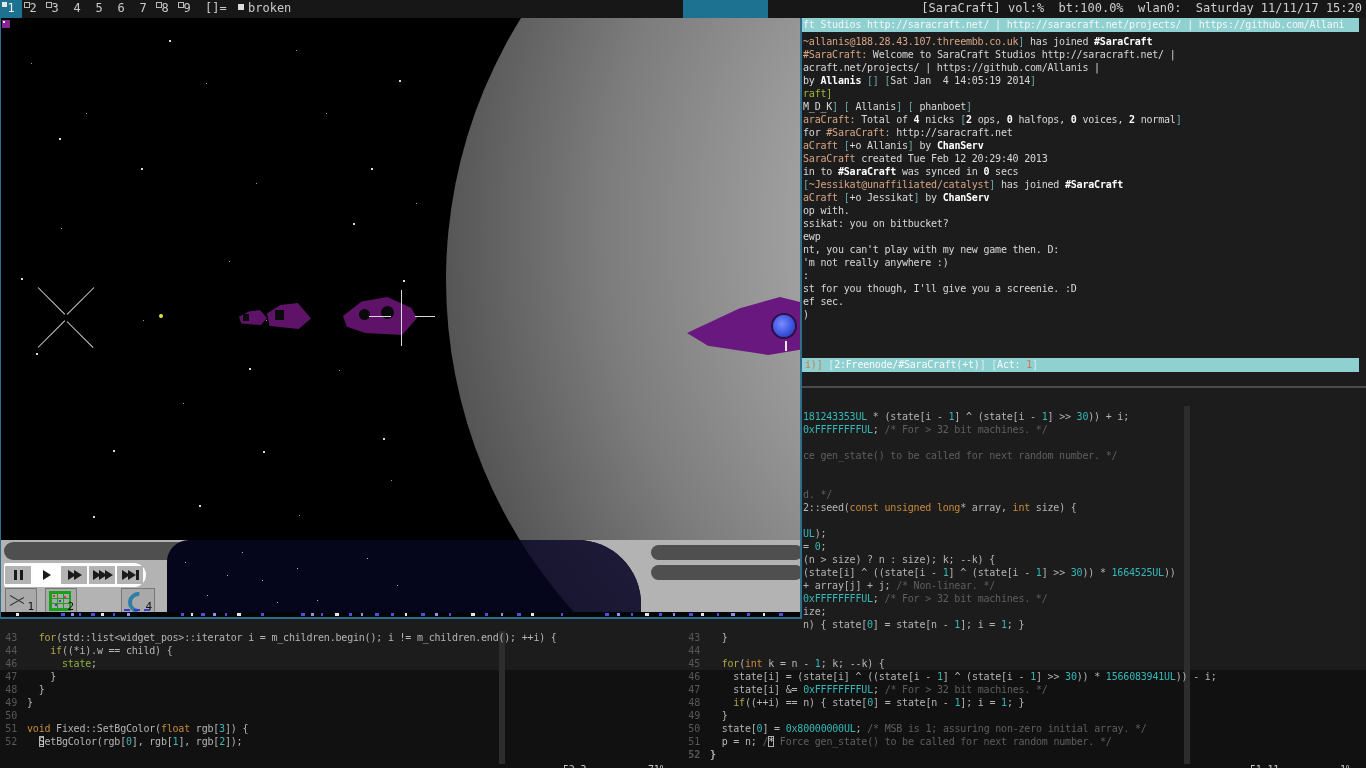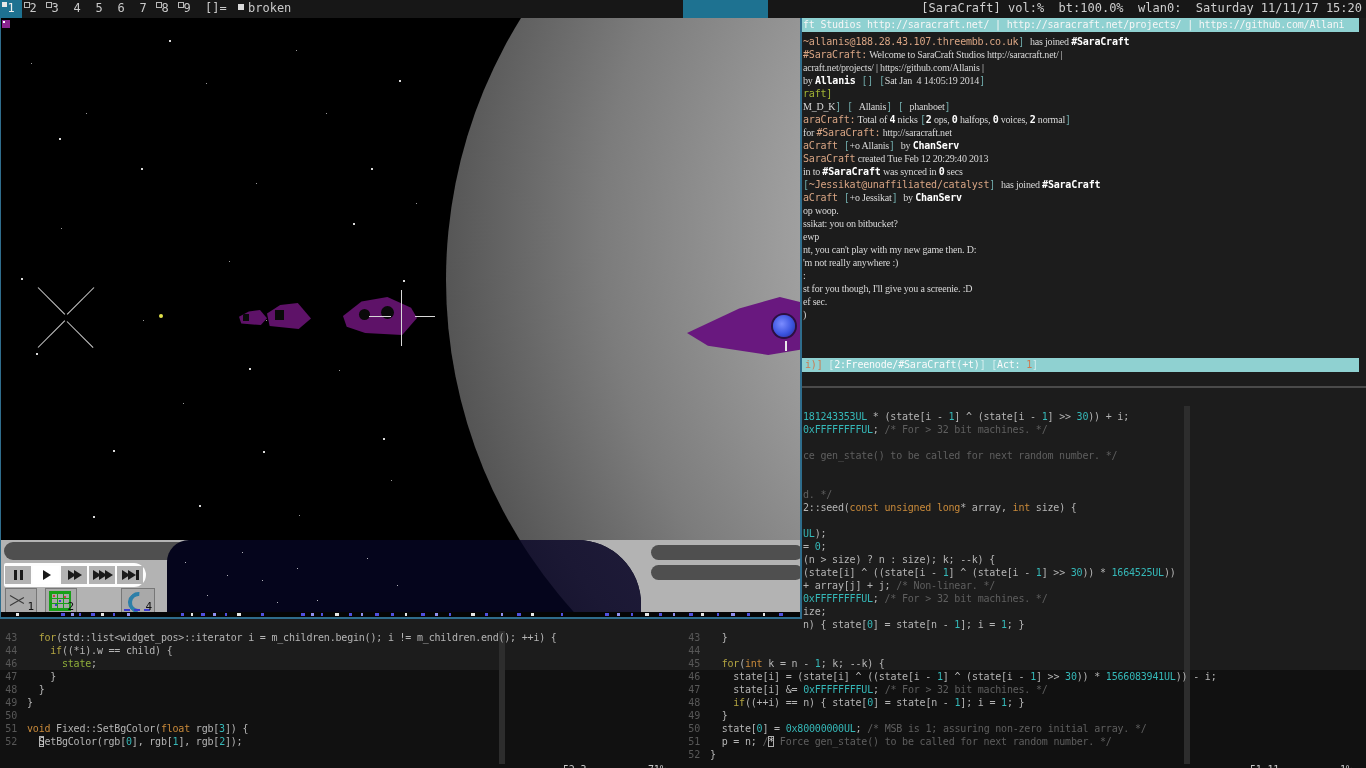--- a/index.html
+++ b/index.html
@@ -18,21 +18,21 @@
   #bar-float-ind{position:absolute;left:238px;top:4px;width:6px;height:6px;background:#dadada;}
   #bar-title{position:absolute;left:248px;top:0;height:18px;line-height:17px;font-size:12px;color:#c9c9c9;}
   #bar-accent{position:absolute;left:683px;top:0;width:85px;height:18px;background:#1e7291;}
   #bar-status{position:absolute;right:4px;top:0;height:18px;line-height:17px;font-size:12px;color:#cfcfcf;white-space:pre;}
   
   .crow,.nrow{height:13px;line-height:13px;font-size:10px;letter-spacing:-0.2px;white-space:pre;}
   .lnum{display:inline-block;width:13px;text-align:right;color:#585858;margin-right:10px;}
   .c-t{color:#b5b5b5;} .c-k{color:#b5a642;} .c-y{color:#c98a3a;} .c-n{color:#35b8b8;}
   .c-c{color:#5f5f5f;} .c-r{color:#8fae3a;}
   .c-cur{color:#cfcfcf;box-shadow:inset 0 0 0 1px #b0b0b0;}
-  .c-w{color:#d8d8d8;font-family:Liberation Serif, serif;} .c-b{color:#ffffff;font-weight:bold;text-align:right;} .c-s{color:#d9a584;}
+  .c-w{color:#d8d8d8;} .c-b{color:#ffffff;font-weight:bold;text-align:right;} .c-s{color:#d9a584;}
   .c-tl{color:#6fa8a8;} .c-g{color:#a3b535;}
   .c-sw{color:#fafafa;} .c-sp{color:#d4eeee;} .c-ss{color:#cd7a50;}
   
   #vim-left,#vim-right{position:absolute;top:34px;width:683px;height:636px;background:#1c1c1c;z-index:1;}
   #vim-left{left:0;} #vim-right{left:683px;}
   .colcol{position:absolute;width:6px;background:#2d2d2d;}
   .ruler{position:absolute;font-size:10px;letter-spacing:-0.2px;color:#c8c8c8;white-space:pre;}
   #irssi{position:absolute;left:683px;top:18px;width:683px;height:371px;background:#1c1c1c;z-index:2;}
   .cyanbar{position:absolute;left:0;width:676px;height:14px;background:#8fd1d1;overflow:hidden;}
   .cyanbar .txt{position:absolute;left:120px;top:0;line-height:14px;font-size:10px;letter-spacing:-0.2px;white-space:pre;color:#f6f6f6;}
@@ -130,21 +130,21 @@
   <div class="abs" id="vr-code" style="left:0;top:597px;">
       <div class="nrow" style="padding-left: 4px;"><span class="lnum">43</span><span class="c-t">  }</span></div>
       <div class="nrow" style="padding-left: 4px;"><span class="lnum">44</span></div>
       <div class="nrow" style="padding-left: 4px;"><span class="lnum">45</span><span class="c-t">  </span><span class="c-k">for</span><span class="c-t">(</span><span class="c-y">int</span><span class="c-t"> k = n - </span><span class="c-n">1</span><span class="c-t">; k; --k) {</span></div>
       <div class="nrow" style="padding-left: 4px;"><span class="lnum">46</span><span class="c-t">    state[i] = (state[i] ^ ((state[i - </span><span class="c-n">1</span><span class="c-t">] ^ (state[i - </span><span class="c-n">1</span><span class="c-t">] &gt;&gt; </span><span class="c-n">30</span><span class="c-t">)) * </span><span class="c-n">1566083941UL</span><span class="c-t">)) - i;</span></div>
       <div class="nrow" style="padding-left: 4px;"><span class="lnum">47</span><span class="c-t">    state[i] &amp;= </span><span class="c-n">0xFFFFFFFFUL</span><span class="c-t">; </span><span class="c-c">/* For &gt; 32 bit machines. */</span></div>
       <div class="nrow" style="padding-left: 4px;"><span class="lnum">48</span><span class="c-t">    </span><span class="c-k">if</span><span class="c-t">((++i) == n) { state[</span><span class="c-n">0</span><span class="c-t">] = state[n - </span><span class="c-n">1</span><span class="c-t">]; i = </span><span class="c-n">1</span><span class="c-t">; }</span></div>
       <div class="nrow" style="padding-left: 4px;"><span class="lnum">49</span><span class="c-t">  }</span></div>
       <div class="nrow" style="padding-left: 4px;"><span class="lnum">50</span><span class="c-t">  state[</span><span class="c-n">0</span><span class="c-t">] = </span><span class="c-n">0x80000000UL</span><span class="c-t">; </span><span class="c-c">/* MSB is 1; assuring non-zero initial array. */</span></div>
       <div class="nrow" style="padding-left: 4px;"><span class="lnum">51</span><span class="c-t">  p = n; </span><span class="c-c">/</span><span class="c-cur">*</span><span class="c-c"> Force gen_state() to be called for next random number. */</span></div>
-      <div class="nrow" style="padding-left: 4px;"><span class="lnum">52</span><span class="c-t">}</span></div>
+      <div class="nrow" style="padding-left: 4px; font-weight: bold;"><span class="lnum">52</span><span class="c-t">}</span></div>
     </div>
   <span class="ruler" style="left:567px;top:730px;">51,11</span>
   <span class="ruler" style="left:657px;top:730px;">1%</span>
 </div>
 
 <div id="irssi">
   <div class="cyanbar" style="top:0;">
     <span class="txt">ft Studios http://saracraft.net/ | http://saracraft.net/projects/ | https://github.com/Allani</span>
   </div>
   <div id="irc-chat">
@@ -154,21 +154,21 @@
       <div class="crow"><span class="c-w">by </span><span class="c-b">Allanis</span><span class="c-tl"> [] [</span><span class="c-w">Sat Jan  4 14:05:19 2014</span><span class="c-tl">]</span></div>
       <div class="crow"><span class="c-g">raft]</span></div>
       <div class="crow"><span class="c-w">M_D_K</span><span class="c-tl">] [ </span><span class="c-w">Allanis</span><span class="c-tl">] [ </span><span class="c-w">phanboet</span><span class="c-tl">]</span></div>
       <div class="crow"><span class="c-s">araCraft:</span><span class="c-w"> Total of </span><span class="c-b">4</span><span class="c-w"> nicks </span><span class="c-tl">[</span><span class="c-b">2</span><span class="c-w"> ops, </span><span class="c-b">0</span><span class="c-w"> halfops, </span><span class="c-b">0</span><span class="c-w"> voices, </span><span class="c-b">2</span><span class="c-w"> normal</span><span class="c-tl">]</span></div>
       <div class="crow"><span class="c-w">for </span><span class="c-s">#SaraCraft:</span><span class="c-w"> http://saracraft.net</span></div>
       <div class="crow"><span class="c-s">aCraft </span><span class="c-tl">[</span><span class="c-w">+o Allanis</span><span class="c-tl">] </span><span class="c-w">by </span><span class="c-b">ChanServ</span></div>
       <div class="crow"><span class="c-s">SaraCraft</span><span class="c-w"> created Tue Feb 12 20:29:40 2013</span></div>
       <div class="crow"><span class="c-w">in to </span><span class="c-b">#SaraCraft</span><span class="c-w"> was synced in </span><span class="c-b">0</span><span class="c-w"> secs</span></div>
       <div class="crow"><span class="c-tl">[</span><span class="c-s">~Jessikat@unaffiliated/catalyst</span><span class="c-tl">] </span><span class="c-w">has joined </span><span class="c-b">#SaraCraft</span></div>
       <div class="crow"><span class="c-s">aCraft </span><span class="c-tl">[</span><span class="c-w">+o Jessikat</span><span class="c-tl">] </span><span class="c-w">by </span><span class="c-b">ChanServ</span></div>
-      <div class="crow"><span class="c-w">op woop.</span></div>
+      <div class="crow"><span class="c-w">op with.</span></div>
       <div class="crow"><span class="c-w">ssikat: you on bitbucket?</span></div>
       <div class="crow"><span class="c-w">ewp</span></div>
       <div class="crow"><span class="c-w">nt, you can't play with my new game then. D:</span></div>
       <div class="crow"><span class="c-w">'m not really anywhere :)</span></div>
       <div class="crow"><span class="c-w">:</span></div>
       <div class="crow"><span class="c-w">st for you though, I'll give you a screenie. :D</span></div>
       <div class="crow"><span class="c-w">ef sec.</span></div>
       <div class="crow"><span class="c-w">)</span></div>
     </div>
   <div class="cyanbar" style="top:340px;">

